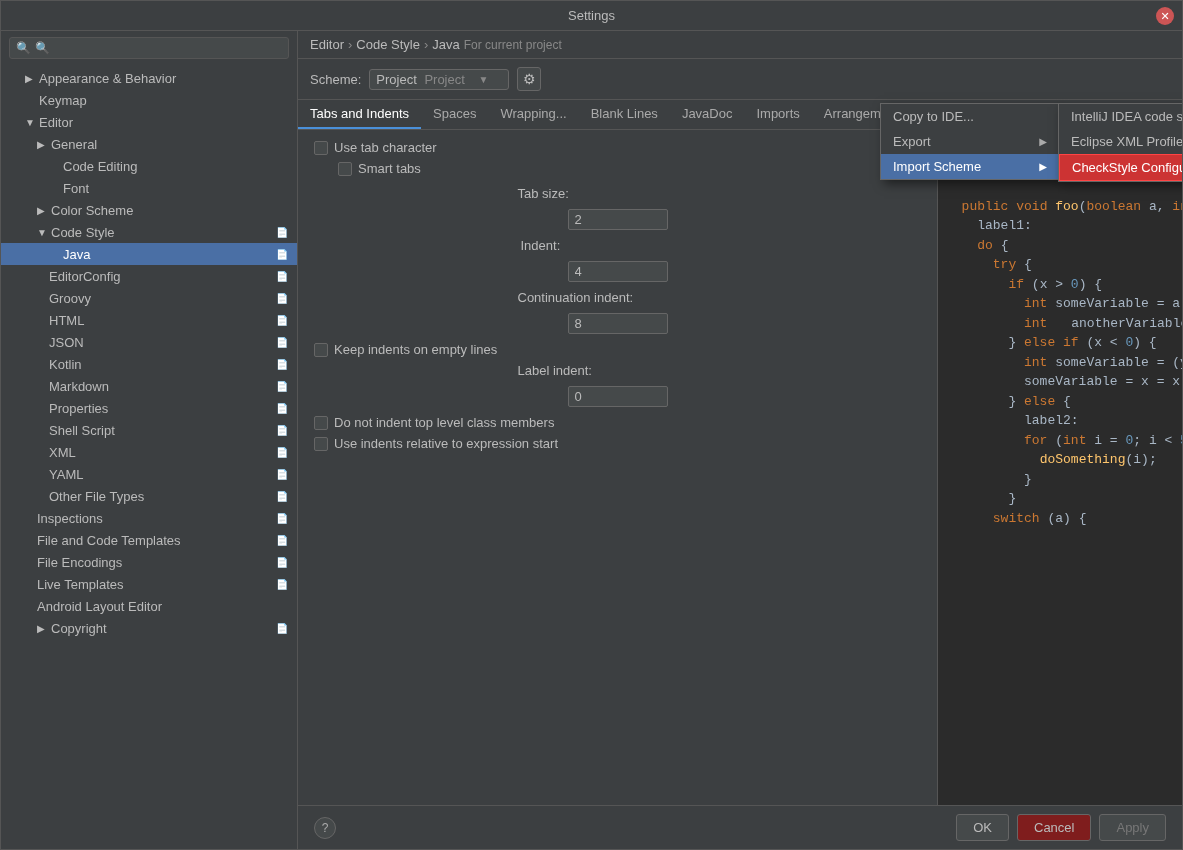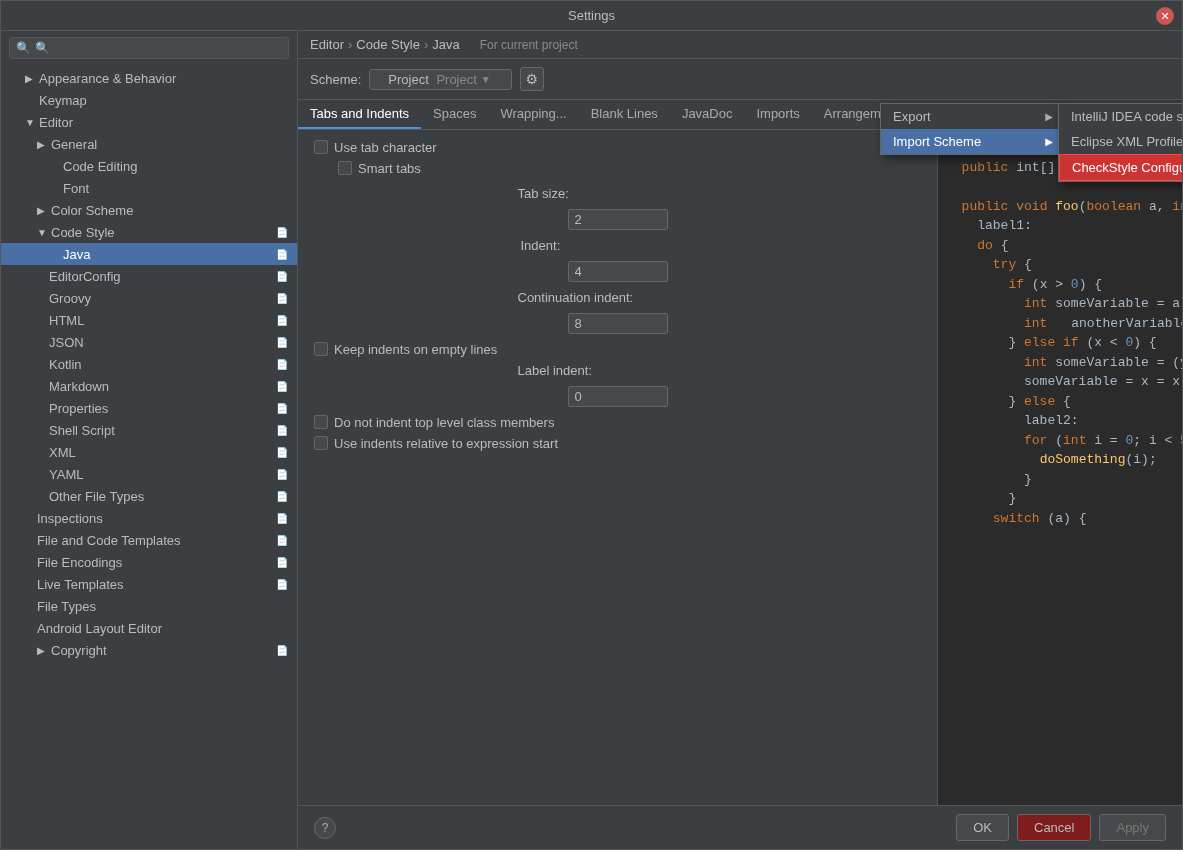--- a/index.html
+++ b/index.html
@@ -163,21 +163,20 @@
       color: #888;
       font-size: 13px;
     }
 
     .breadcrumb-current {
       color: #bbbbbb;
       font-weight: 500;
     }
 
     .for-current {
-      margin-left: 16px;
       color: #888;
       font-size: 12px;
     }
 
     .scheme-row {
       display: flex;
       align-items: center;
       padding: 8px 12px;
       gap: 8px;
       border-bottom: 1px solid #555;
@@ -187,21 +186,21 @@
     .scheme-label {
       color: #bbbbbb;
       font-size: 13px;
     }
 
     .scheme-dropdown {
       background: #45494a;
       border: 1px solid #666;
       color: #bbbbbb;
       font-size: 13px;
-      padding: 2px 20px 2px 18px;
+      padding: 2px 20px 2px 6px;
       border-radius: 3px;
       cursor: pointer;
       display: flex;
       align-items: center;
       gap: 4px;
       min-width: 140px;
       position: relative;
     }
 
     .scheme-dropdown-project {
@@ -228,21 +227,20 @@
     .dropdown-item {
       padding: 5px 12px;
       cursor: pointer;
       display: flex;
       align-items: center;
       justify-content: space-between;
       white-space: nowrap;
     }
 
     .dropdown-item.has-submenu {
-      padding-right: 6px;
     }
 
     .submenu-arrow {
       font-size: 10px;
       color: #aaa;
     }
 
     .submenu-item {
       padding: 5px 12px;
       cursor: pointer;
@@ -306,21 +304,21 @@
     .form-row {
       display: flex;
       align-items: center;
       margin-bottom: 8px;
       gap: 8px;
       flex-direction: column;
     }
 
     .checkbox-row {
       display: flex;
-      align-items: flex-start;
+      align-items: flex-end;
       gap: 6px;
       margin-bottom: 6px;
     }
 
     .checkbox-indent {
       margin-left: 24px;
     }
 
     .form-checkbox {
       width: 14px;
@@ -556,23 +554,20 @@
         </div>
         <div class="tree-item indent2">
           <span class="tree-label">File Encodings</span>
           <span class="page-icon">📄</span>
         </div>
         <div class="tree-item indent2">
           <span class="tree-label">Live Templates</span>
           <span class="page-icon">📄</span>
         </div>
         <div class="tree-item indent2">
-          <span class="tree-label">File Types</span>
-        </div>
-        <div class="tree-item indent2">
           <span class="tree-label">Android Layout Editor</span>
         </div>
         <div class="tree-item indent2">
           <span class="tree-arrow">▶</span>
           <span class="tree-label">Copyright</span>
           <span class="page-icon">📄</span>
         </div>
       </div>
     </div>
 
@@ -594,20 +589,23 @@
           <span class="scheme-dropdown-name">&nbsp;Project</span>
           <span style="margin-left:auto; font-size:10px; color:#888;">▼</span>
         </div>
         <div class="gear-btn">
           <span>⚙</span>
         </div>
       </div>
 
       <div class="dropdown-container">
         <div style="background:#3c3f41; border:1px solid #666; min-width:180px; box-shadow:4px 4px 10px rgba(0,0,0,0.5);">
+          <div class="dropdown-item">
+            <span>Copy to IDE...</span>
+          </div>
           <div class="dropdown-item has-submenu">
             <span>Export</span>
             <span class="submenu-arrow">▶</span>
           </div>
           <div class="dropdown-item has-submenu" style="background:#4a6fa5; color:#fff;">
             <span>Import Scheme</span>
             <span class="submenu-arrow" style="color:#fff;">▶</span>
           </div>
         </div>
       </div>

